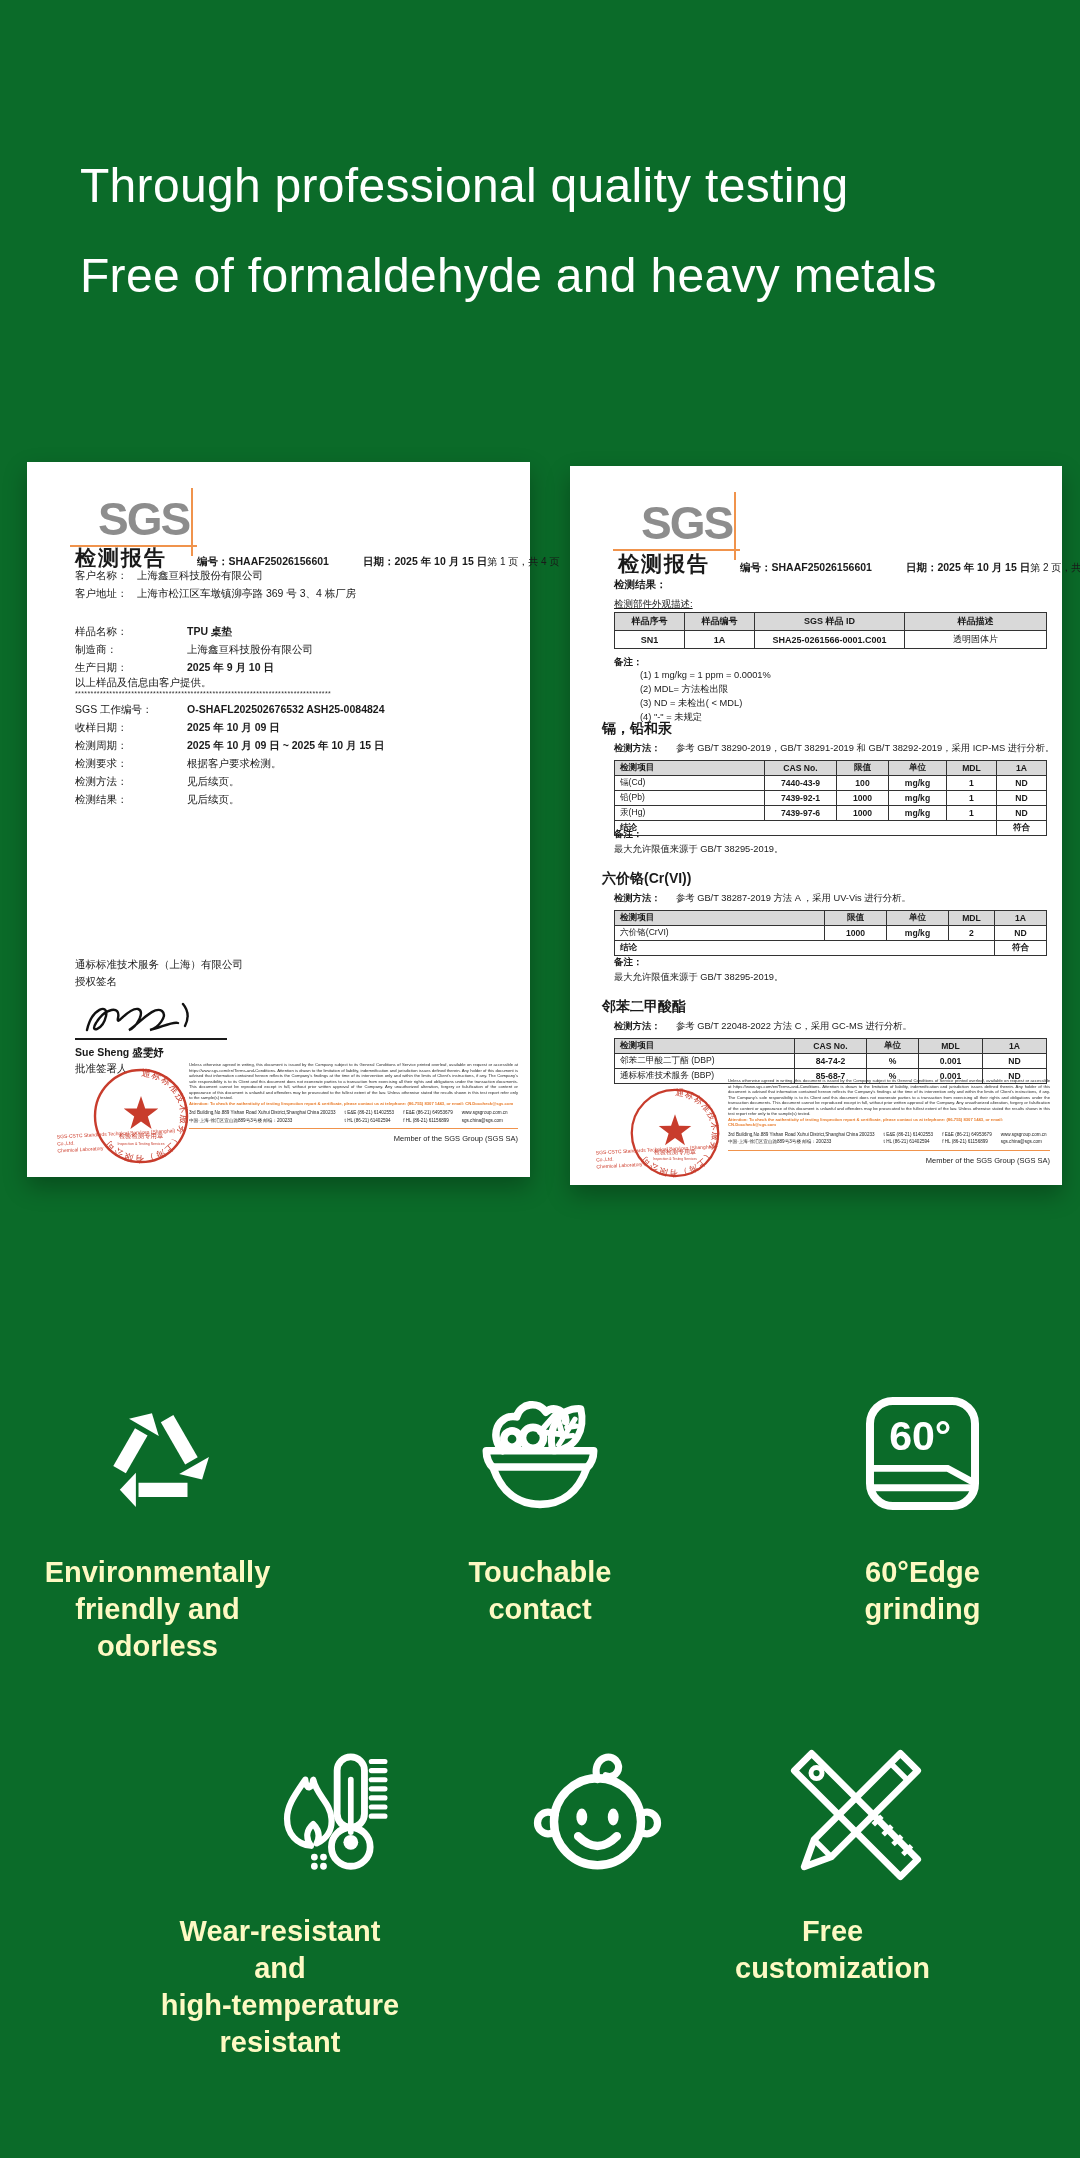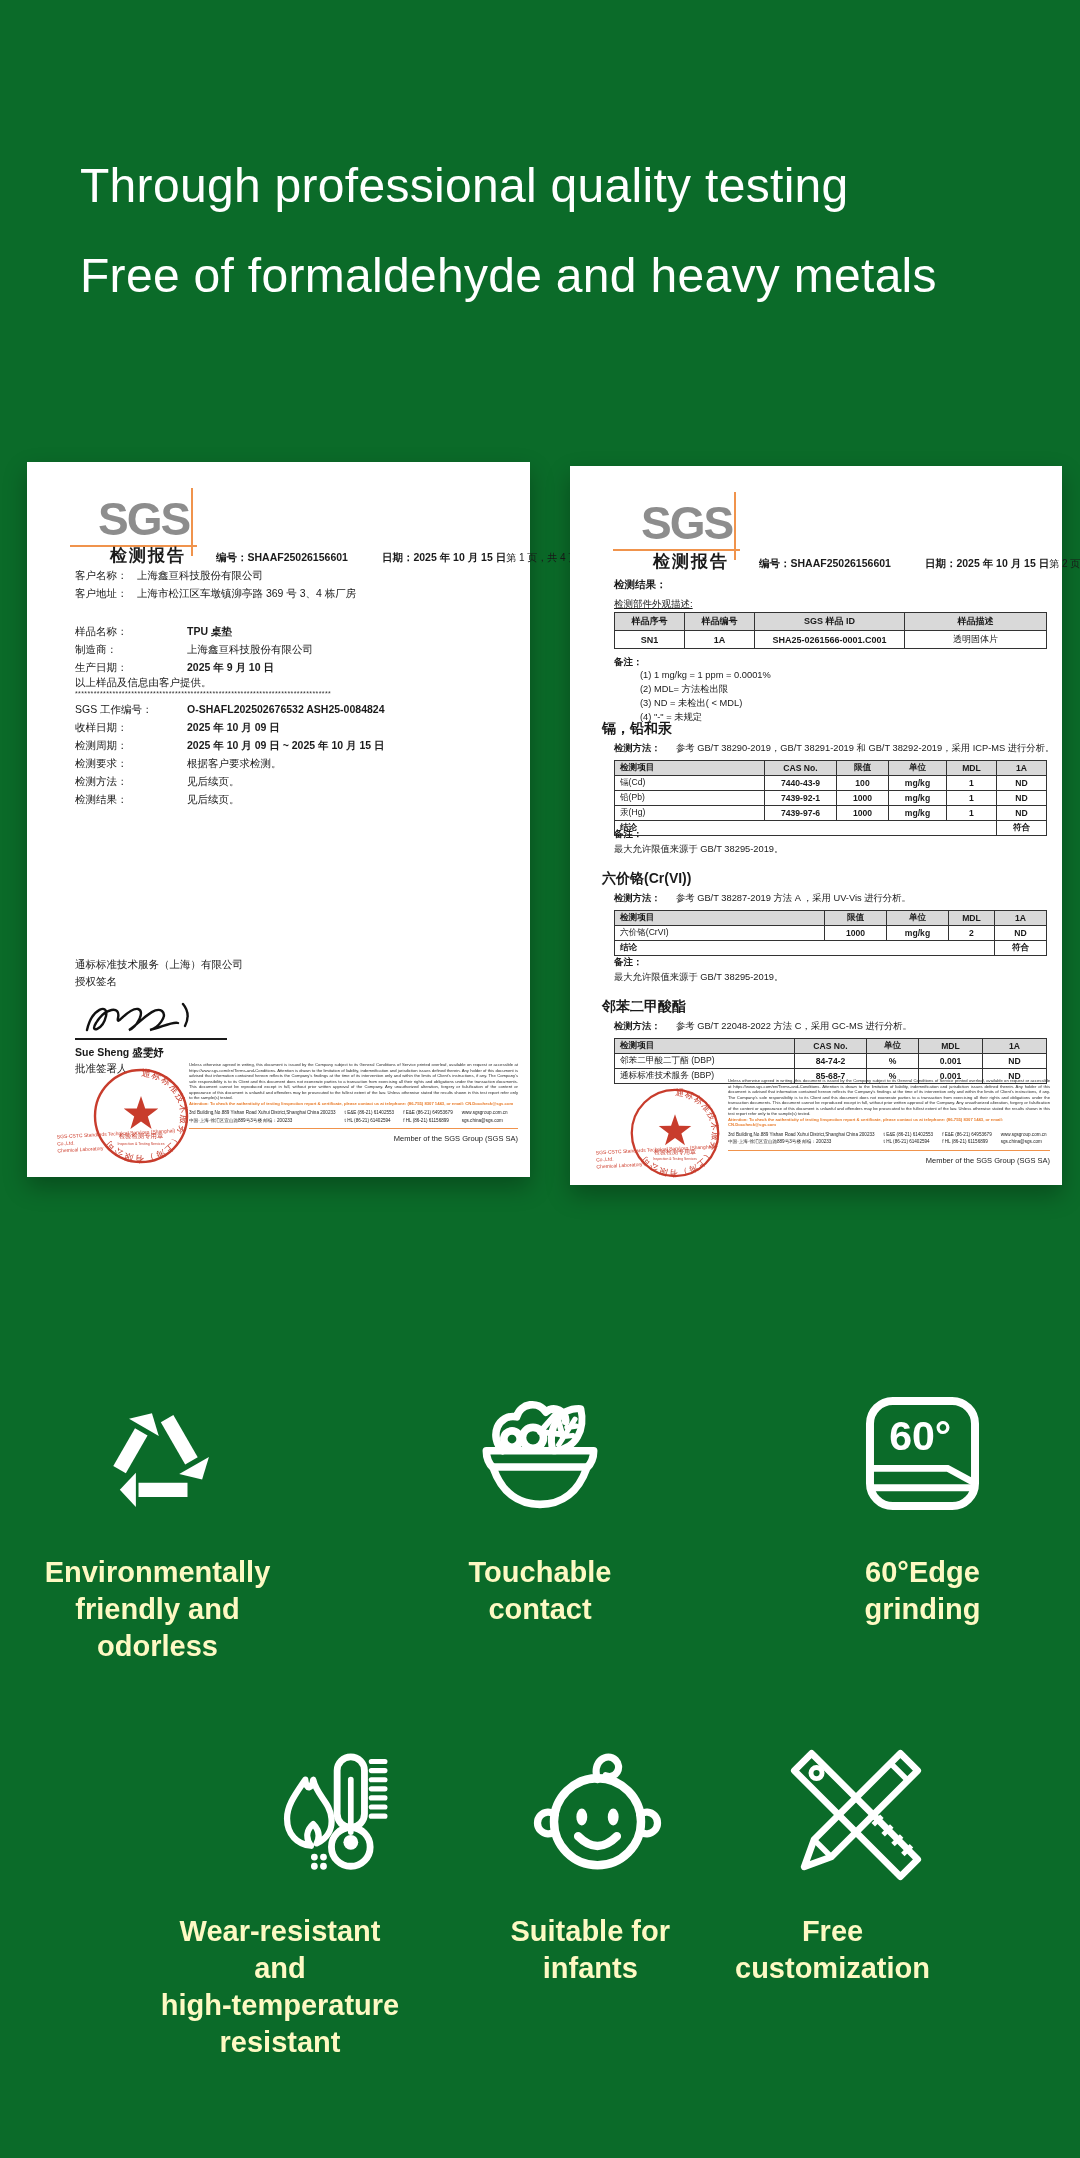--- a/index.html
+++ b/index.html
@@ -29,21 +29,21 @@
     position:relative; display:inline-block;
     font-size:46px; font-weight:bold; line-height:0.92;
     color:#8d8d8d; letter-spacing:-2px;
   }
   .sgs-logo::before { content:""; position:absolute; left:-28px; right:-8px; bottom:-7px; height:2.5px; background:#f0934c; }
   .sgs-logo::after  { content:""; position:absolute; right:-4px; top:-10px; width:2.5px; height:68px; background:#f0934c; }
 
   .titlerow { position:absolute; left:48px; right:12px; display:flex; align-items:baseline; white-space:nowrap; }
   .doc1 .titlerow { top:82px; }
   .doc2 .titlerow { top:84px; }
-  .rpt-title { font-size:17px; font-weight:bold; letter-spacing:2px;margin-left:35px; }
+  .rpt-title { font-size:21px; font-weight:bold; letter-spacing:2px; }
   .no-blk   { margin-left:30px; font-size:10.5px; font-weight:bold; }
   .date-blk { margin-left:34px; font-size:10.5px; font-weight:bold; }
   .pageinfo { margin-left:auto; font-size:10px; font-weight:normal; }
 
   .frow { display:flex; line-height:1.72; font-size:10.5px; }
   .flabel  { flex:0 0 62px; }
   .flabel2 { flex:0 0 112px; }
   .fval-b  { font-weight:bold; }
 
   .d1-client { position:absolute; top:104px; left:48px; right:12px; }
@@ -569,24 +569,20 @@
       <svg width="145" height="145" viewBox="0 0 120 120" fill="none" stroke="#ffffff" stroke-width="7" stroke-linecap="round">
         <circle cx="60" cy="66" r="36"></circle>
         <path d="M25,60 A9,9 0 1 0 25,74" stroke-width="6"></path>
         <path d="M95,60 A9,9 0 1 1 95,74" stroke-width="6"></path>
         <path d="M60,31 C55,16 68,8 75,15 C81,21 75,31 67,28" stroke-width="6"></path>
         <ellipse cx="47" cy="62" rx="4.5" ry="7" fill="#ffffff" stroke="none"></ellipse>
         <ellipse cx="73" cy="62" rx="4.5" ry="7" fill="#ffffff" stroke="none"></ellipse>
         <path d="M44,78 Q60,94 76,78"></path>
       </svg>
     </div>
-    <div class="lbl">
-      <div>Suitable for</div>
-      <div>infants</div>
-    </div>
   </div>
 
   <div class="feat">
     <div class="ic">
       <svg width="148" height="148" viewBox="0 0 120 120" fill="none" stroke="#ffffff" stroke-width="5.5" stroke-linejoin="round">
         <path d="M24,10 L110,96 L96,110 L10,24 Z"></path>
         <circle cx="28" cy="26" r="4.5" stroke-width="4"></circle>
         <path d="M74,68 L81,61 M82,76 L89,69 M90,84 L97,77 M98,92 L105,85" stroke-width="4"></path>
         <path d="M96,10 L110,24 L40,94 L18,102 L26,80 Z"></path>
         <path d="M88,18 L102,32" stroke-width="4.5"></path>

